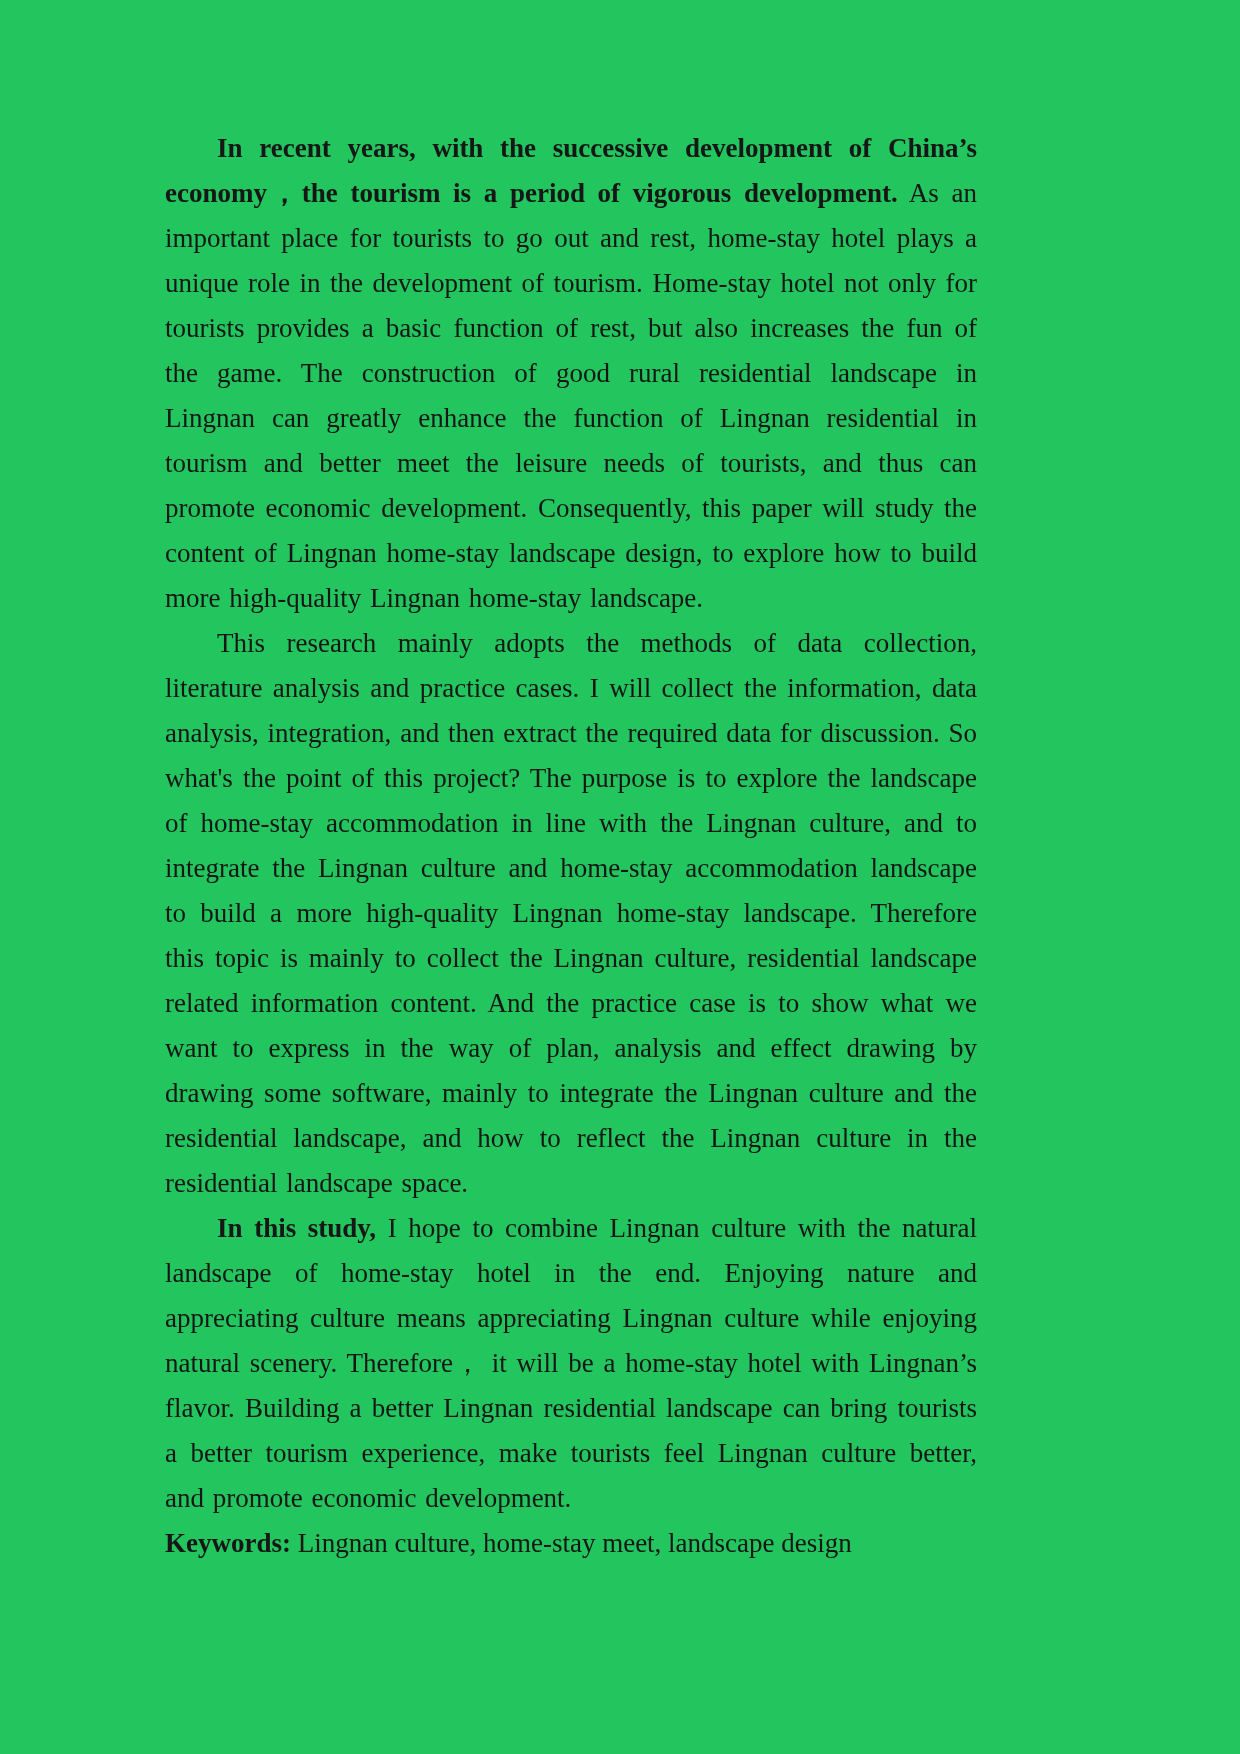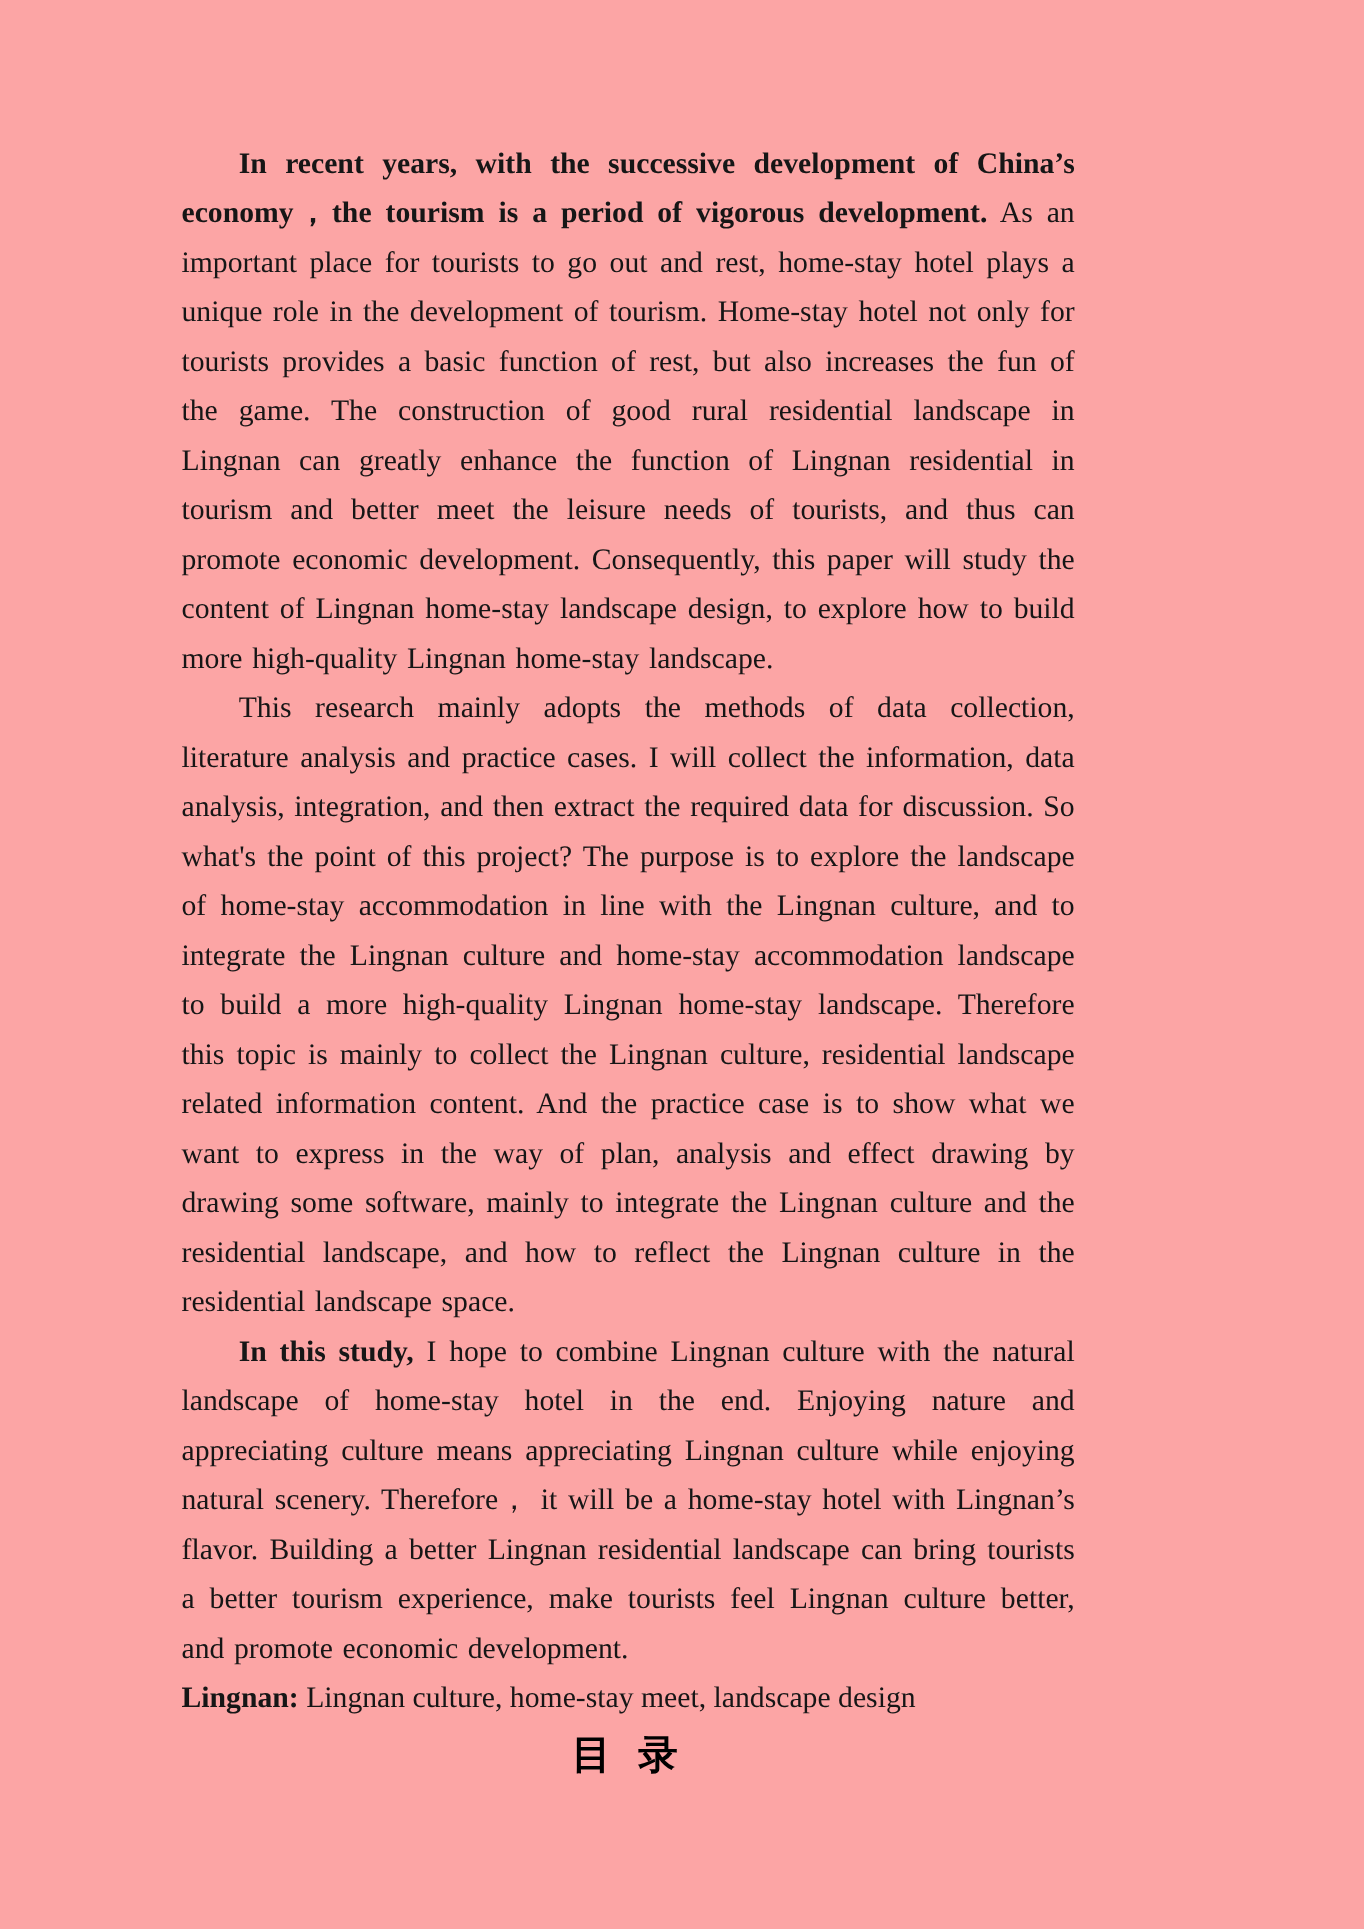--- a/index.html
+++ b/index.html
@@ -4,21 +4,21 @@
 <style>
   html, body {
     margin: 0;
     padding: 0;
     background: #ffffff;
   }
   .page {
     position: relative;
     width: 1240px;
     height: 1754px;
-    background: #fca5a5;
+    background: #22c55e;
     overflow: hidden;
     font-family: "Liberation Serif", "DejaVu Serif", serif;
     color: #161616;
   }
   .content {
     position: absolute;
     left: 165px;
     top: 126px;
     width: 812px;
   }
@@ -66,19 +66,18 @@
 
     <p class="para">
       <span class="lead"></span><span>This research mainly adopts the methods of data collection, literature analysis and practice cases. I will collect the information, data analysis, integration, and then extract the required data for discussion. So what's the point of this project? The purpose is to explore the landscape of home-stay accommodation in line with the Lingnan culture, and to integrate the Lingnan culture and home-stay accommodation landscape to build a more high-quality Lingnan home-stay landscape. Therefore this topic is mainly to collect the Lingnan culture, residential landscape related information content. And the practice case is to show what we want to express in the way of plan, analysis and effect drawing by drawing some software, mainly to integrate the Lingnan culture and the residential landscape, and how to reflect the Lingnan culture in the residential landscape space.</span>
     </p>
 
     <p class="para">
       <span class="lead">In this study,</span><span> I hope to combine Lingnan culture with the natural landscape of home-stay hotel in the end. Enjoying nature and appreciating culture means appreciating Lingnan culture while enjoying natural scenery. Therefore， it will be a home-stay hotel with Lingnan’s flavor. Building a better Lingnan residential landscape can bring tourists a better tourism experience, make tourists feel Lingnan culture better, and promote economic development.</span>
     </p>
 
     <p class="keywords">
-      <span class="label">Lingnan:</span><span> Lingnan culture, home-stay meet, landscape design</span>
+      <span class="label">Keywords:</span><span> Lingnan culture, home-stay meet, landscape design</span>
     </p>
 
-    <h2 class="toc-heading">目 录</h2>
 
   </div>
 </div>
 
 </body></html>

